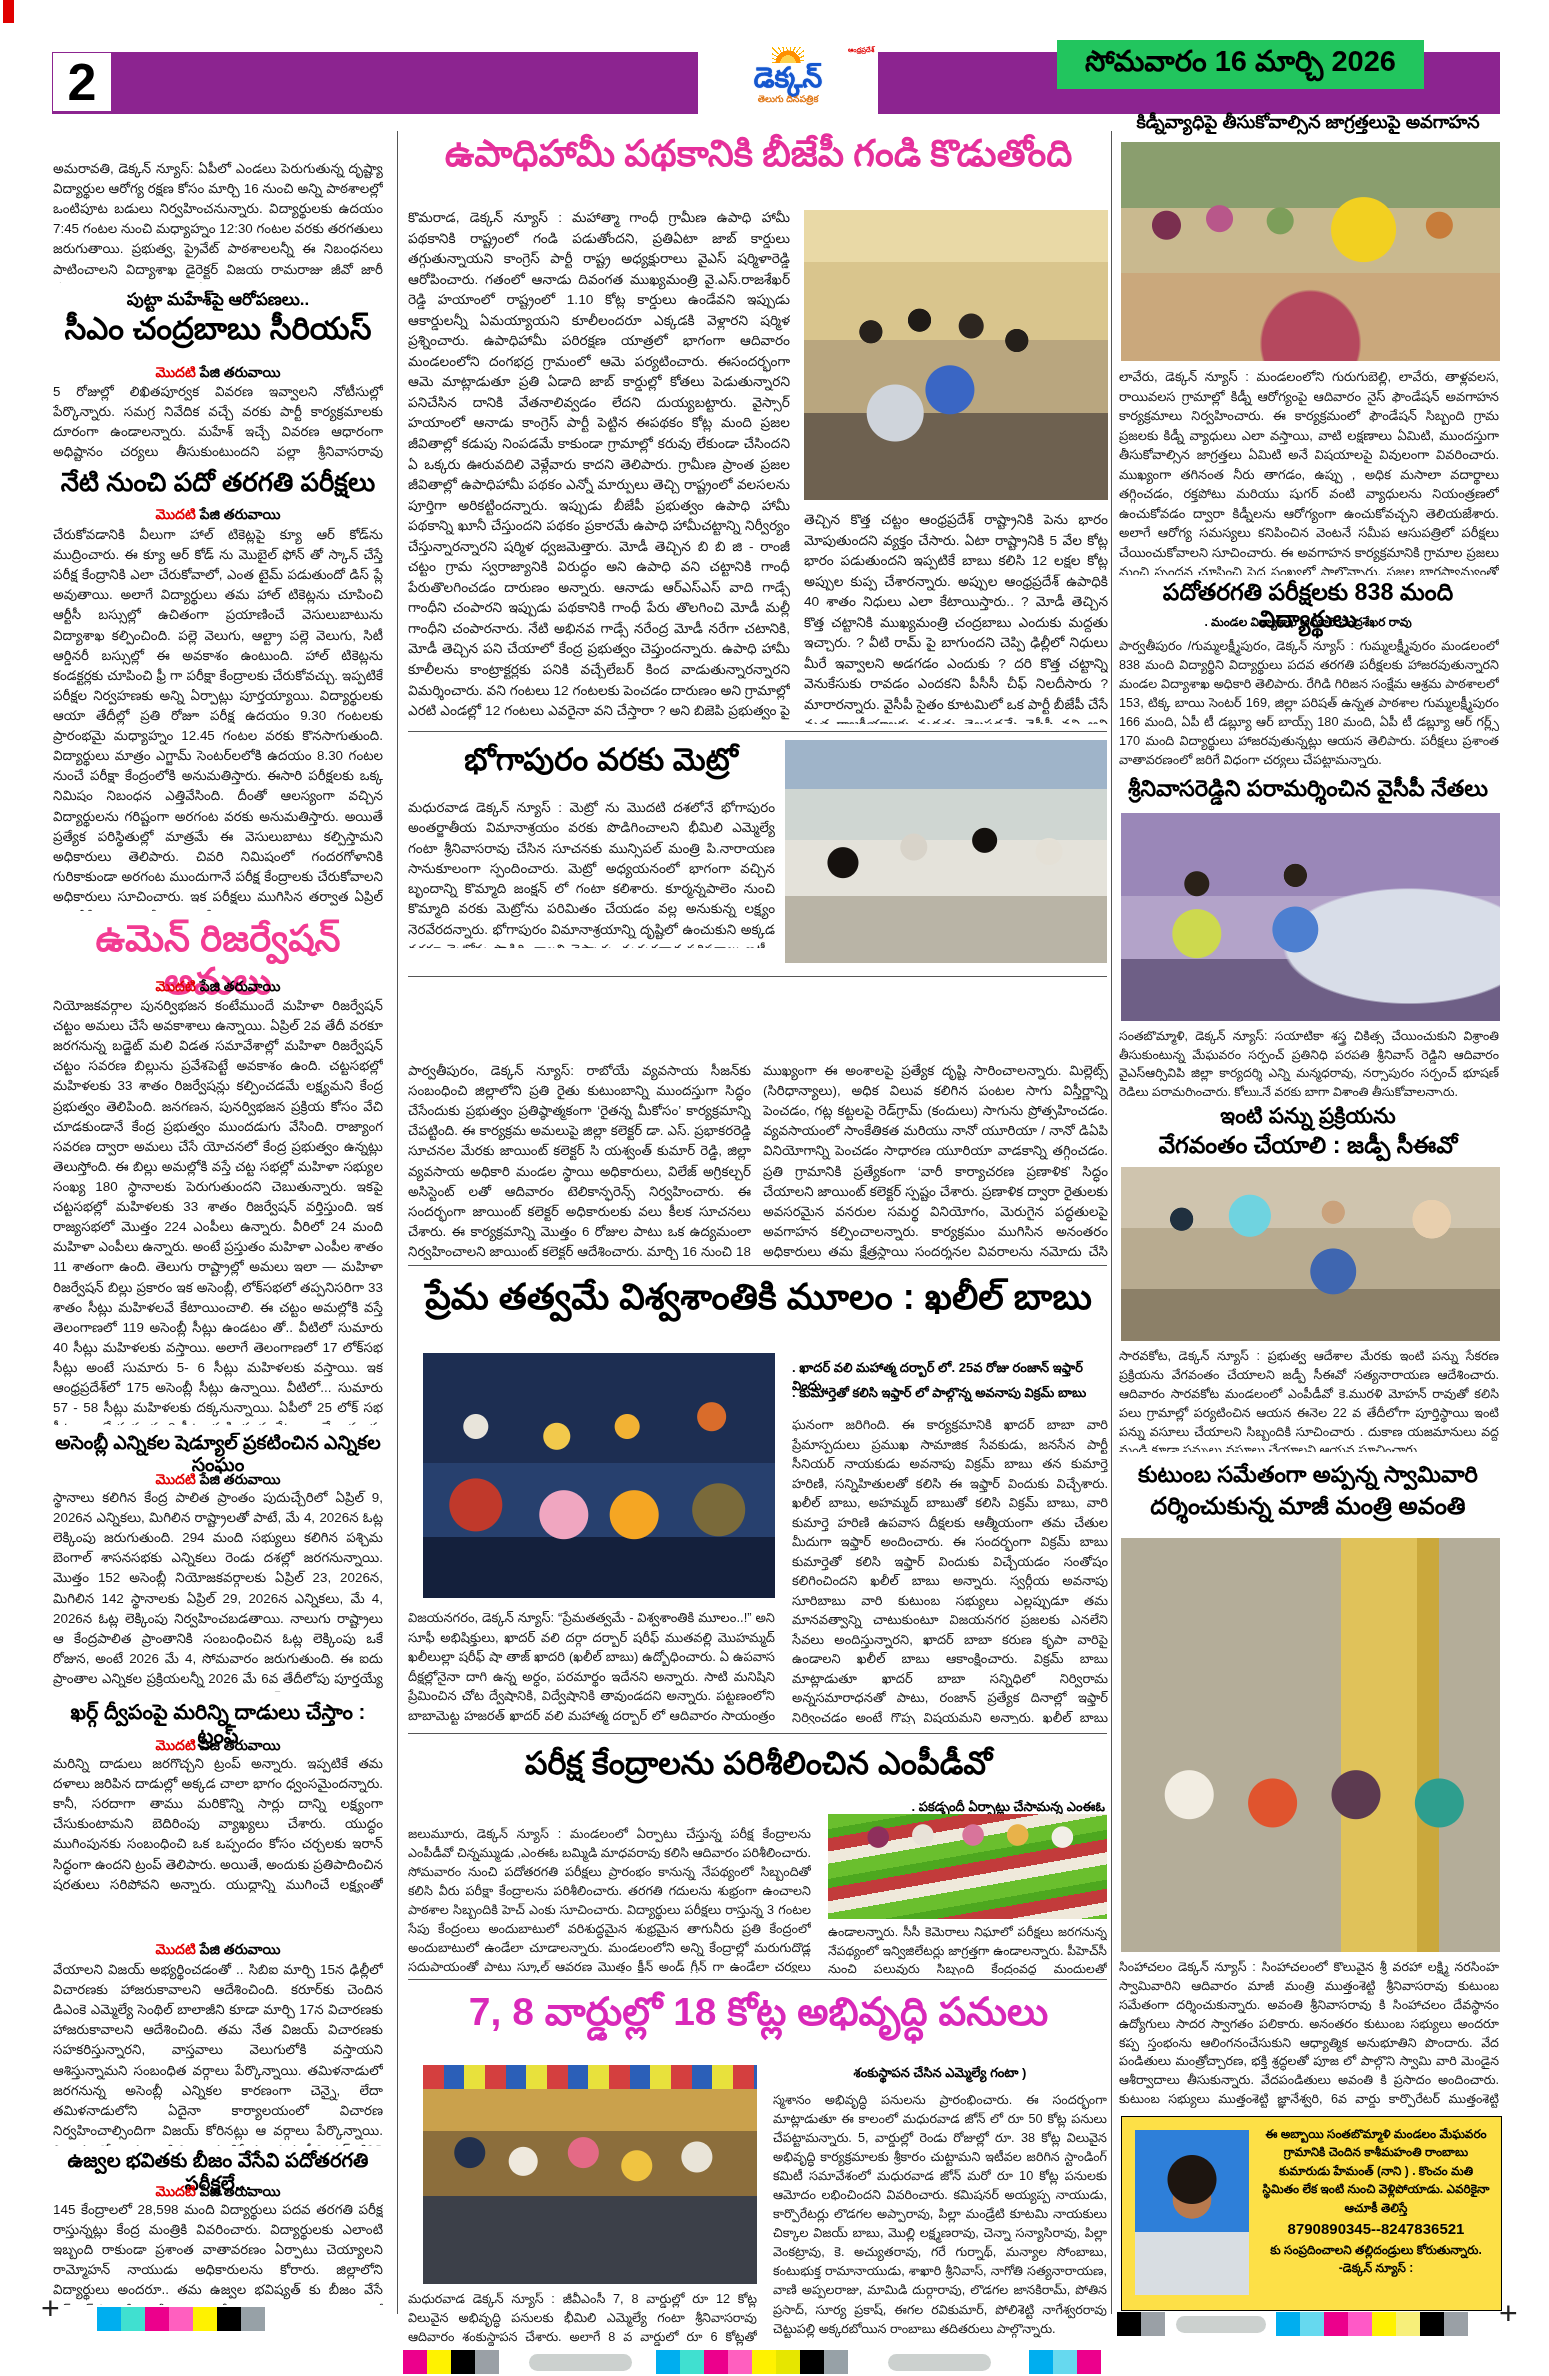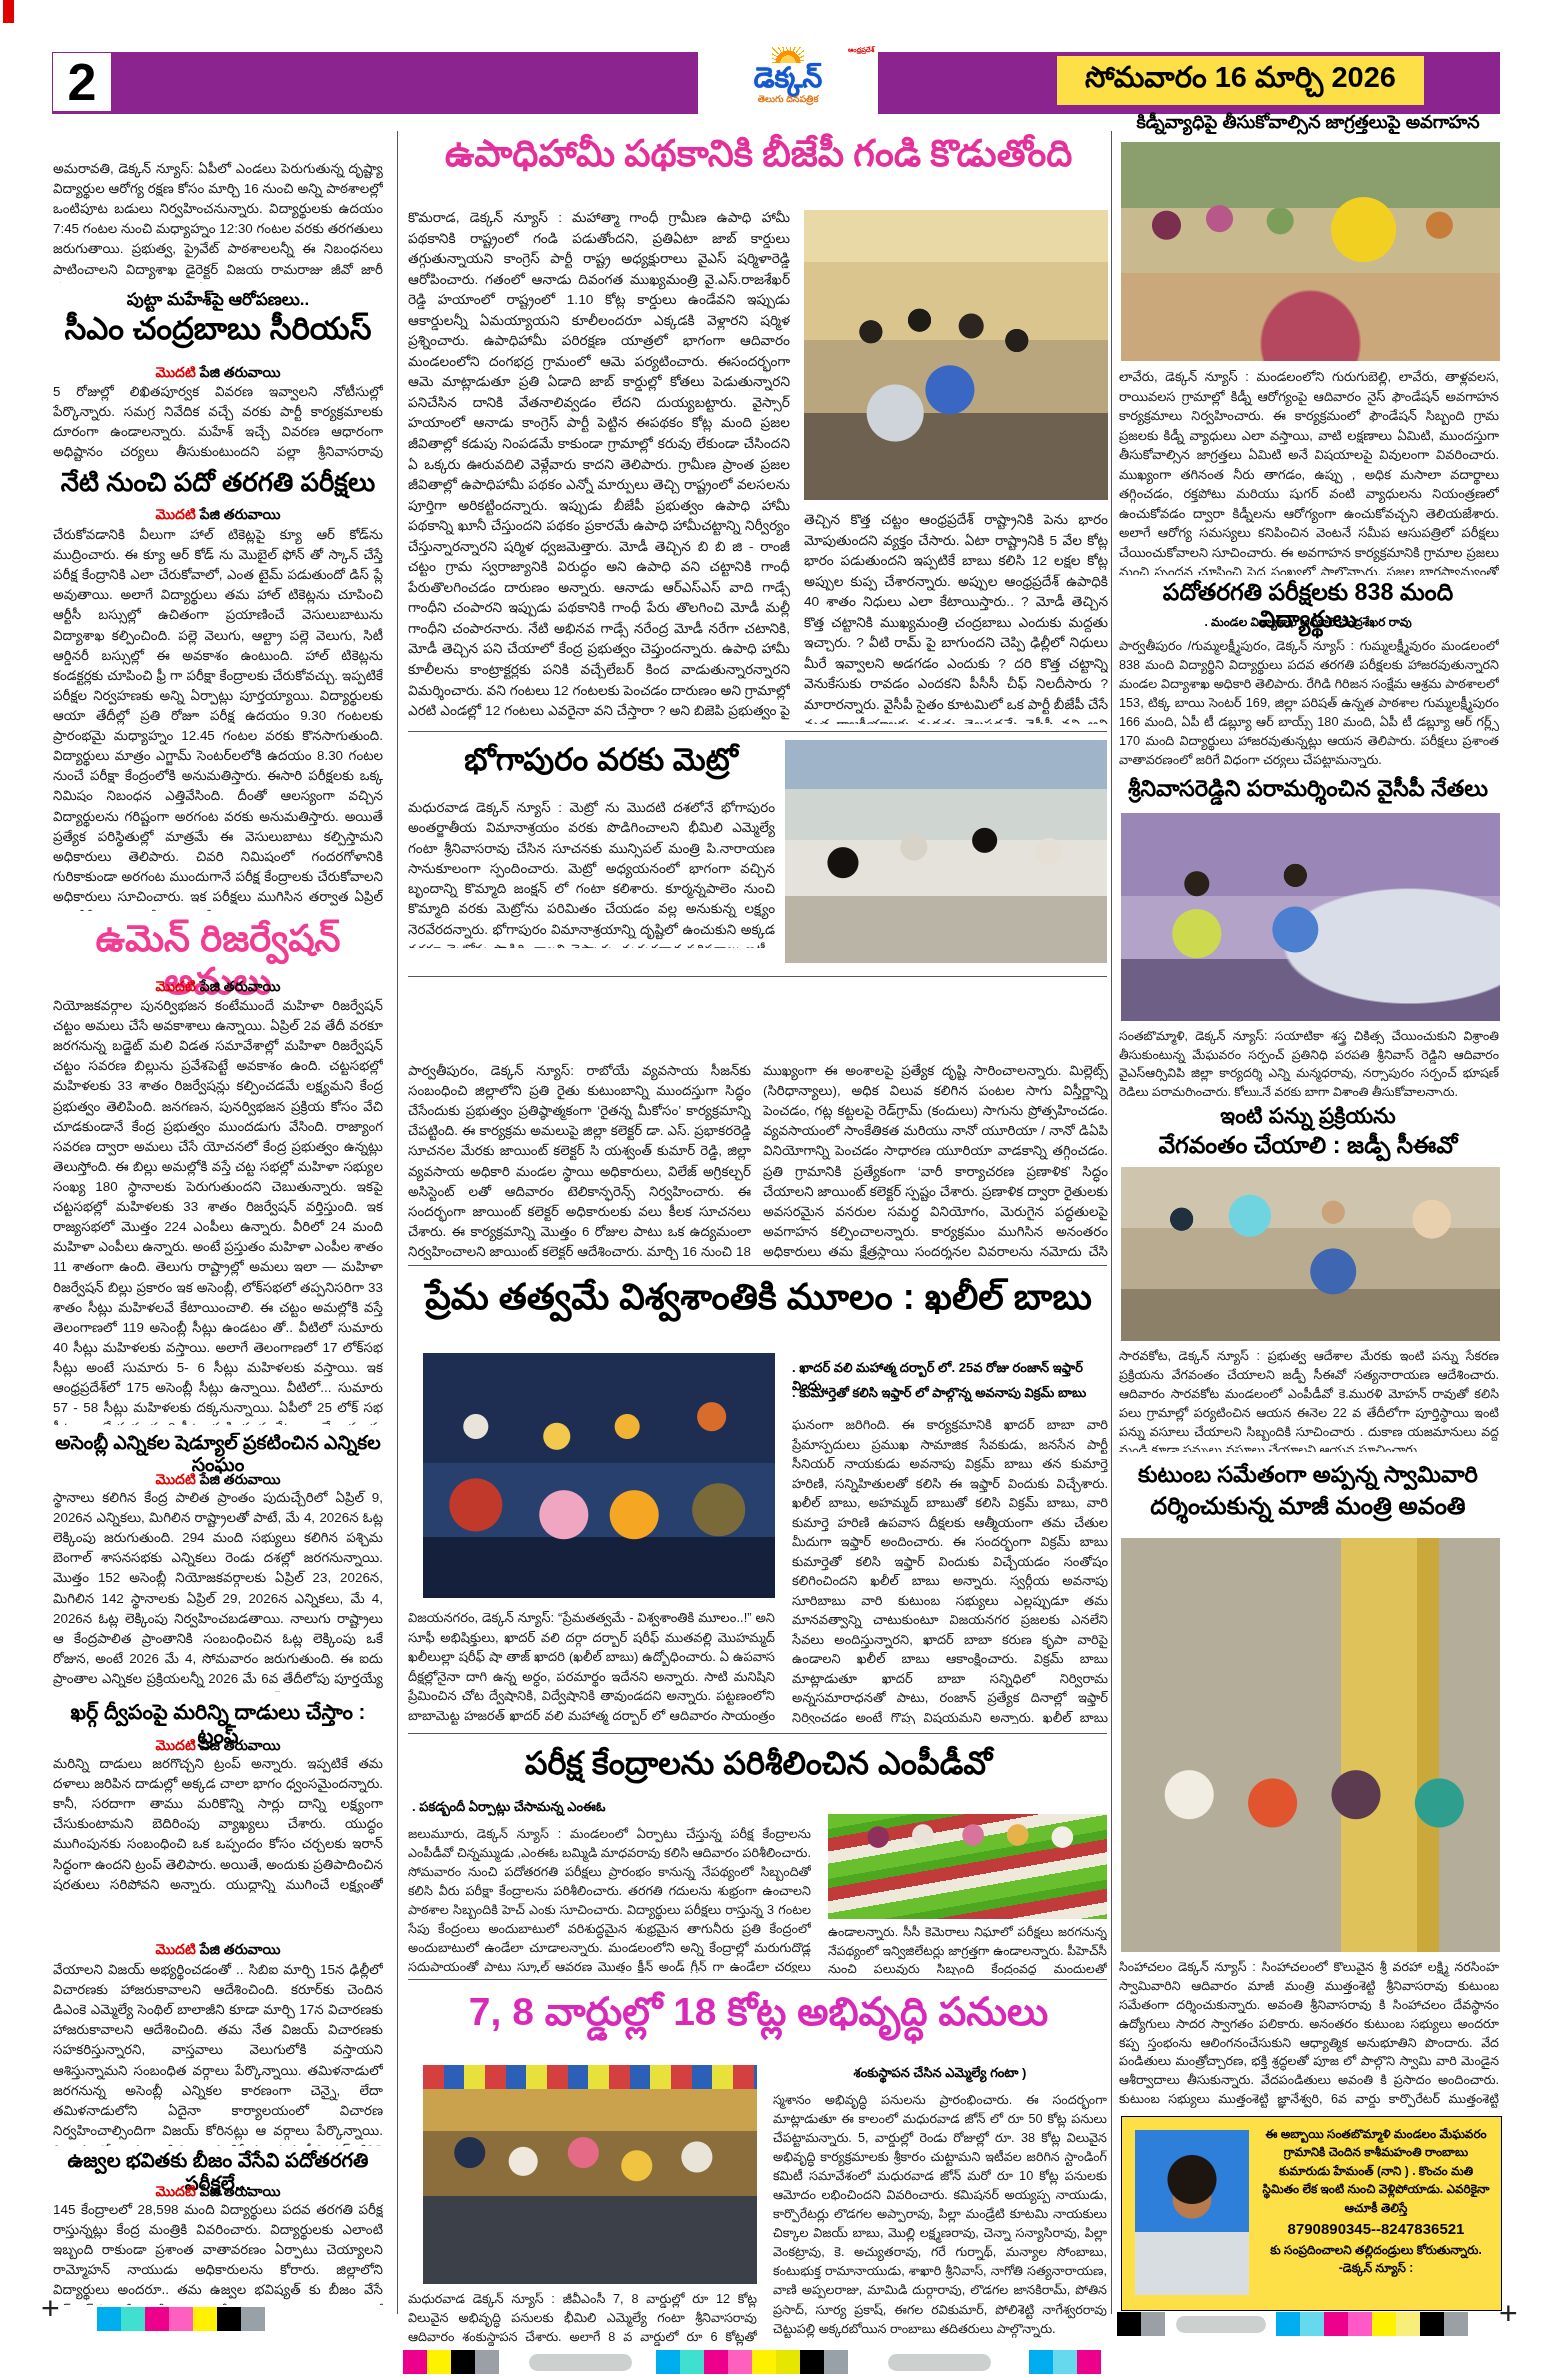--- a/index.html
+++ b/index.html
@@ -11,21 +11,21 @@
   .head-bar{left:52px;top:52px;width:1448px;height:62px;background:#8c2490;}
   .pagenum-box{left:53px;top:53px;width:58px;height:58px;background:#fff;display:flex;align-items:center;justify-content:center;}
   .pagenum{font-size:52px;font-weight:800;color:#000;line-height:1;}
   .masthead-box{left:698px;top:44px;width:180px;height:71px;background:#fff;text-align:center;}
   .masthead-title{color:#1557cf;font-weight:800;font-size:28px;line-height:1.05;margin-top:19px;text-shadow:0 0 0.9px #1557cf;}
   .masthead-tagline{color:#e07818;font-size:9.4px;font-weight:700;margin-top:0.9px;}
   .masthead-note{position:absolute;right:3.7px;top:1.9px;color:#e00000;font-size:6.6px;font-weight:700;}
   .sun{position:absolute;left:74px;top:2.8px;width:32px;height:16px;
        background:radial-gradient(circle at 50% 100%,#ffd34d 0 34%,#ff9000 35% 55%,transparent 56%),
                   repeating-conic-gradient(from -90deg at 50% 100%,#ffb300 0 4deg,transparent 4deg 14deg);}
-  .date-box{left:1057px;top:56px;width:367px;height:49px;background:#fde047;display:flex;align-items:center;justify-content:center;}
+  .date-box{left:1057px;top:40px;width:367px;height:49px;background:#22c55e;display:flex;align-items:center;justify-content:center;}
   .date-text{font-size:29px;font-weight:800;color:#000;}
   
   .vline{width:0.9px;background:#555;}
   .hline{height:0.9px;background:#555;}
   
   .hl{font-weight:800;color:#000;text-align:center;line-height:1.15;}
   .magenta{color:#e5309b;font-family:Liberation Serif, serif;}
   .pink{color:#f23b92;}
   .vio{color:#d929b9;}
   .kicker{font-weight:800;text-align:center;color:#000;}
@@ -189,21 +189,21 @@
   <div class="abs hline" style="left:408px;top:1265px;width:699px;"></div>
   <div class="abs hl" style="left:412px;top:1276px;width:693px;font-size:36px;">ప్రేమ తత్వమే విశ్వశాంతికి మూలం : ఖలీల్ బాబు</div>
   <div class="abs ph ph-iftar" style="left:423px;top:1353px;width:352px;height:245px;"></div>
   <div class="abs bullet" style="left:792px;top:1360px;width:316px;">. ఖాదర్ వలి మహాత్మ దర్బార్ లో. 25వ రోజు రంజాన్ ఇఫ్తార్ విందు..</div>
   <div class="abs bullet" style="left:792px;top:1385px;width:316px;">. కుమార్తెతో కలిసి ఇఫ్తార్ లో పాల్గొన్న అవనాపు విక్రమ్ బాబు</div>
   <div class="abs body" style="left:792px;top:1415px;width:316px;height:309px;font-size:13px;">ఘనంగా జరిగింది. ఈ కార్యక్రమానికి ఖాదర్ బాబా వారి ప్రేమాస్పదులు ప్రముఖ సామాజిక సేవకుడు, జనసేన పార్టీ సీనియర్ నాయకుడు అవనాపు విక్రమ్ బాబు తన కుమార్తె హరిణి, సన్నిహితులతో కలిసి ఈ ఇఫ్తార్ విందుకు విచ్చేశారు. ఖలీల్ బాబు, అహమ్మద్ బాబుతో కలిసి విక్రమ్ బాబు, వారి కుమార్తె హరిణి ఉపవాస దీక్షలకు ఆత్మీయంగా తమ చేతుల మీదుగా ఇఫ్తార్ అందించారు. ఈ సందర్భంగా విక్రమ్ బాబు కుమార్తెతో కలిసి ఇఫ్తార్ విందుకు విచ్చేయడం సంతోషం కలిగించిందని ఖలీల్ బాబు అన్నారు. స్వర్గీయ అవనాపు సూరిబాబు వారి కుటుంబ సభ్యులు ఎల్లప్పుడూ తమ మానవత్వాన్ని చాటుకుంటూ విజయనగర ప్రజలకు ఎనలేని సేవలు అందిస్తున్నారని, ఖాదర్ బాబా కరుణ కృపా వారిపై ఉండాలని ఖలీల్ బాబు ఆకాంక్షించారు. విక్రమ్ బాబు మాట్లాడుతూ ఖాదర్ బాబా సన్నిధిలో నిర్విరామ అన్నసమారాధనతో పాటు, రంజాన్ ప్రత్యేక దినాల్లో ఇఫ్తార్ నిర్వించడం అంటే గొప్ప విషయమని అన్నారు. ఖలీల్ బాబు మానవతావాదులకే ఈ సర్వమానవ సేవ సాధ్యమని కొనియాడారు. కార్యక్రమంలో ఖాదర్ బాబా దర్గా, దర్బార్ సేవకులు, ప్రేమికులు తమ సేవలు అందించారు</div>
   <div class="abs body" style="left:408px;top:1608px;width:367px;height:118px;font-size:13px;">విజయనగరం, డెక్కన్ న్యూస్: “ప్రేమతత్వమే - విశ్వశాంతికి మూలం..!” అని సూఫీ అభిషిక్తులు, ఖాదర్ వలి దర్గా దర్బార్ షరీఫ్ ముతవల్లి మొహమ్మద్ ఖలీలుల్లా షరీఫ్ షా తాజ్ ఖాదరి (ఖలీల్ బాబు) ఉద్బోధించారు. ఏ ఉపవాస దీక్షల్లోనైనా దాగి ఉన్న అర్ధం, పరమార్థం ఇదేనని అన్నారు. సాటి మనిషిని ప్రేమించిన చోట ద్వేషానికి, విద్వేషానికి తావుండదని అన్నారు. పట్టణంలోని బాబామెట్ట హజరత్ ఖాదర్ వలి మహాత్మ దర్బార్ లో ఆదివారం సాయంత్రం 25వ రోజు ఇఫ్తార్ విందు</div>
 
   <div class="abs hline" style="left:408px;top:1733px;width:699px;"></div>
   <div class="abs hl" style="left:412px;top:1745px;width:693px;font-size:32px;">పరీక్ష కేంద్రాలను పరిశీలించిన ఎంపీడీవో</div>
-  <div class="abs bullet" style="left:412px;top:1799px;width:693px;text-align:left;">. పకడ్బందీ ఏర్పాట్లు చేసామన్న ఎంఈఓ</div>
+  <div class="abs bullet" style="left:412px;top:1799px;width:693px;text-align:right;">. పకడ్బందీ ఏర్పాట్లు చేసామన్న ఎంఈఓ</div>
   <div class="abs body" style="left:408px;top:1825px;width:403px;height:148px;font-size:12.7px;">జలుమూరు, డెక్కన్ న్యూస్ : మండలంలో ఏర్పాటు చేస్తున్న పరీక్ష కేంద్రాలను ఎంపీడీవో చిన్నమ్ముడు ,ఎంఈఓ బమ్మిడి మాధవరావు కలిసి ఆదివారం పరిశీలించారు. సోమవారం నుంచి పదోతరగతి పరీక్షలు ప్రారంభం కానున్న నేపథ్యంలో సిబ్బందితో కలిసి వీరు పరీక్షా కేంద్రాలను పరిశీలించారు. తరగతి గదులను శుభ్రంగా ఉంచాలని పాఠశాల సిబ్బందికి హెచ్ ఎంకు సూచించారు. విద్యార్థులు పరీక్షలు రాస్తున్న 3 గంటల సేపు కేంద్రంలు అందుబాటులో వరిశుద్ధమైన శుభ్రమైన తాగునీరు ప్రతి కేంద్రంలో అందుబాటులో ఉండేలా చూడాలన్నారు. మండలంలోని అన్ని కేంద్రాల్లో మరుగుదొడ్ల సదుపాయంతో పాటు స్కూల్ ఆవరణ మొత్తం క్లీన్ అండ్ గ్రీన్ గా ఉండేలా చర్యలు తీసుకోవాలని ఉపాధ్యాయులను ఆదేశించారు. విద్యార్థులకు ఒక్క పేపర్ కూడా తరగతి గదిలో దొరకకుండా సిబ్బంది జాగ్రత్తలు పడాలన్నారు. వటిష్ట బందోబస్తు నడుమ పరీక్షలు జరుగుతున్న నేపథ్యంలో కేంద్రంలో ఉండే సిబ్బంది నిత్యం అందుబాటులో</div>
   <div class="abs ph ph-exam" style="left:828px;top:1814px;width:279px;height:105px;"></div>
   <div class="abs body" style="left:828px;top:1923px;width:279px;height:52px;font-size:12.4px;">ఉండాలన్నారు. సీసీ కెమెరాలు నిఘాలో పరీక్షలు జరగనున్న నేపథ్యంలో ఇన్విజిలేటర్లు జాగ్రత్తగా ఉండాలన్నారు. పీహెచ్‌సీ నుంచి పలువురు సిబ్బంది కేంద్రంవద్ద మందులతో అందుబాటులో ఉండాలన్నారు. గదిలోకి విద్యార్థులకు పంపించిన తరువాత తిరిగి పేపర్ తిరిగి ఇచ్చేంతవరకు బయటకు పనంపించకుండా చూడాలన్నారు. ఇన్విజిలేటర్లు ఇన్‌స్ట్రక్షన్స్ పాటించాలన్నారు.</div>
 
   <div class="abs hline" style="left:408px;top:1979px;width:699px;"></div>
   <div class="abs hl vio" style="left:412px;top:1990px;width:693px;font-size:39px;">7, 8 వార్డుల్లో 18 కోట్ల అభివృద్ధి పనులు</div>
   <div class="abs bullet" style="left:773px;top:2065px;width:334px;text-align:center;">శంకుస్థాపన చేసిన ఎమ్మెల్యే గంటా )</div>
   <div class="abs ph ph-found" style="left:423px;top:2065px;width:334px;height:219px;"></div>
   <div class="abs body" style="left:408px;top:2290px;width:349px;height:56px;font-size:12.7px;">మధురవాడ డెక్కన్ న్యూస్ : జీవీఎంసీ 7, 8 వార్డుల్లో రూ 12 కోట్ల విలువైన అభివృద్ధి పనులకు భీమిలి ఎమ్మెల్యే గంటా శ్రీనివాసరావు ఆదివారం శంకుస్థాపన చేశారు. అలాగే 8 వ వార్డులో రూ 6 కోట్లతో చేపట్టిన కమ్యూనిటీ హాల్ భవనం,</div>
   <div class="abs body" style="left:773px;top:2091px;width:334px;height:255px;font-size:12.7px;">స్మశానం అభివృద్ధి పనులను ప్రారంభించారు. ఈ సందర్భంగా మాట్లాడుతూ ఈ కాలంలో మధురవాడ జోన్ లో రూ 50 కోట్ల పనులు చేపట్టామన్నారు. 5, వార్డుల్లో రెండు రోజుల్లో రూ. 38 కోట్ల విలువైన అభివృద్ధి కార్యక్రమాలకు శ్రీకారం చుట్టామని ఇటీవల జరిగిన స్టాండింగ్ కమిటీ సమావేశంలో మధురవాడ జోన్ మరో రూ 10 కోట్ల పనులకు ఆమోదం లభించిందని వివరించారు. కమిషనర్ అయ్యప్ప నాయుడు, కార్పొరేటర్లు లొడగల అప్పారావు, పిల్లా మండ్రేటి కూటమి నాయకులు చిక్కాల విజయ్ బాబు, మొల్లి లక్ష్మణరావు, చెన్నా సన్యాసిరావు, పిల్లా వెంకట్రావు, కె. అచ్యుతరావు, గరే గుర్నాథ్, మన్యాల సోంబాబు, కంటుభుక్త రామానాయుడు, శాఖారి శ్రీనివాస్, నాగోతి సత్యనారాయణ, వాణి అప్పలరాజు, మామిడి దుర్గారావు, లొడగల జానకిరామ్, పోతిన ప్రసాద్, సూర్య ప్రకాష్, ఈగల రవికుమార్, పోలిశెట్టి నాగేశ్వరరావు చెట్టుపల్లి అక్కరబోయిన రాంబాబు తదితరులు పాల్గొన్నారు.</div>

